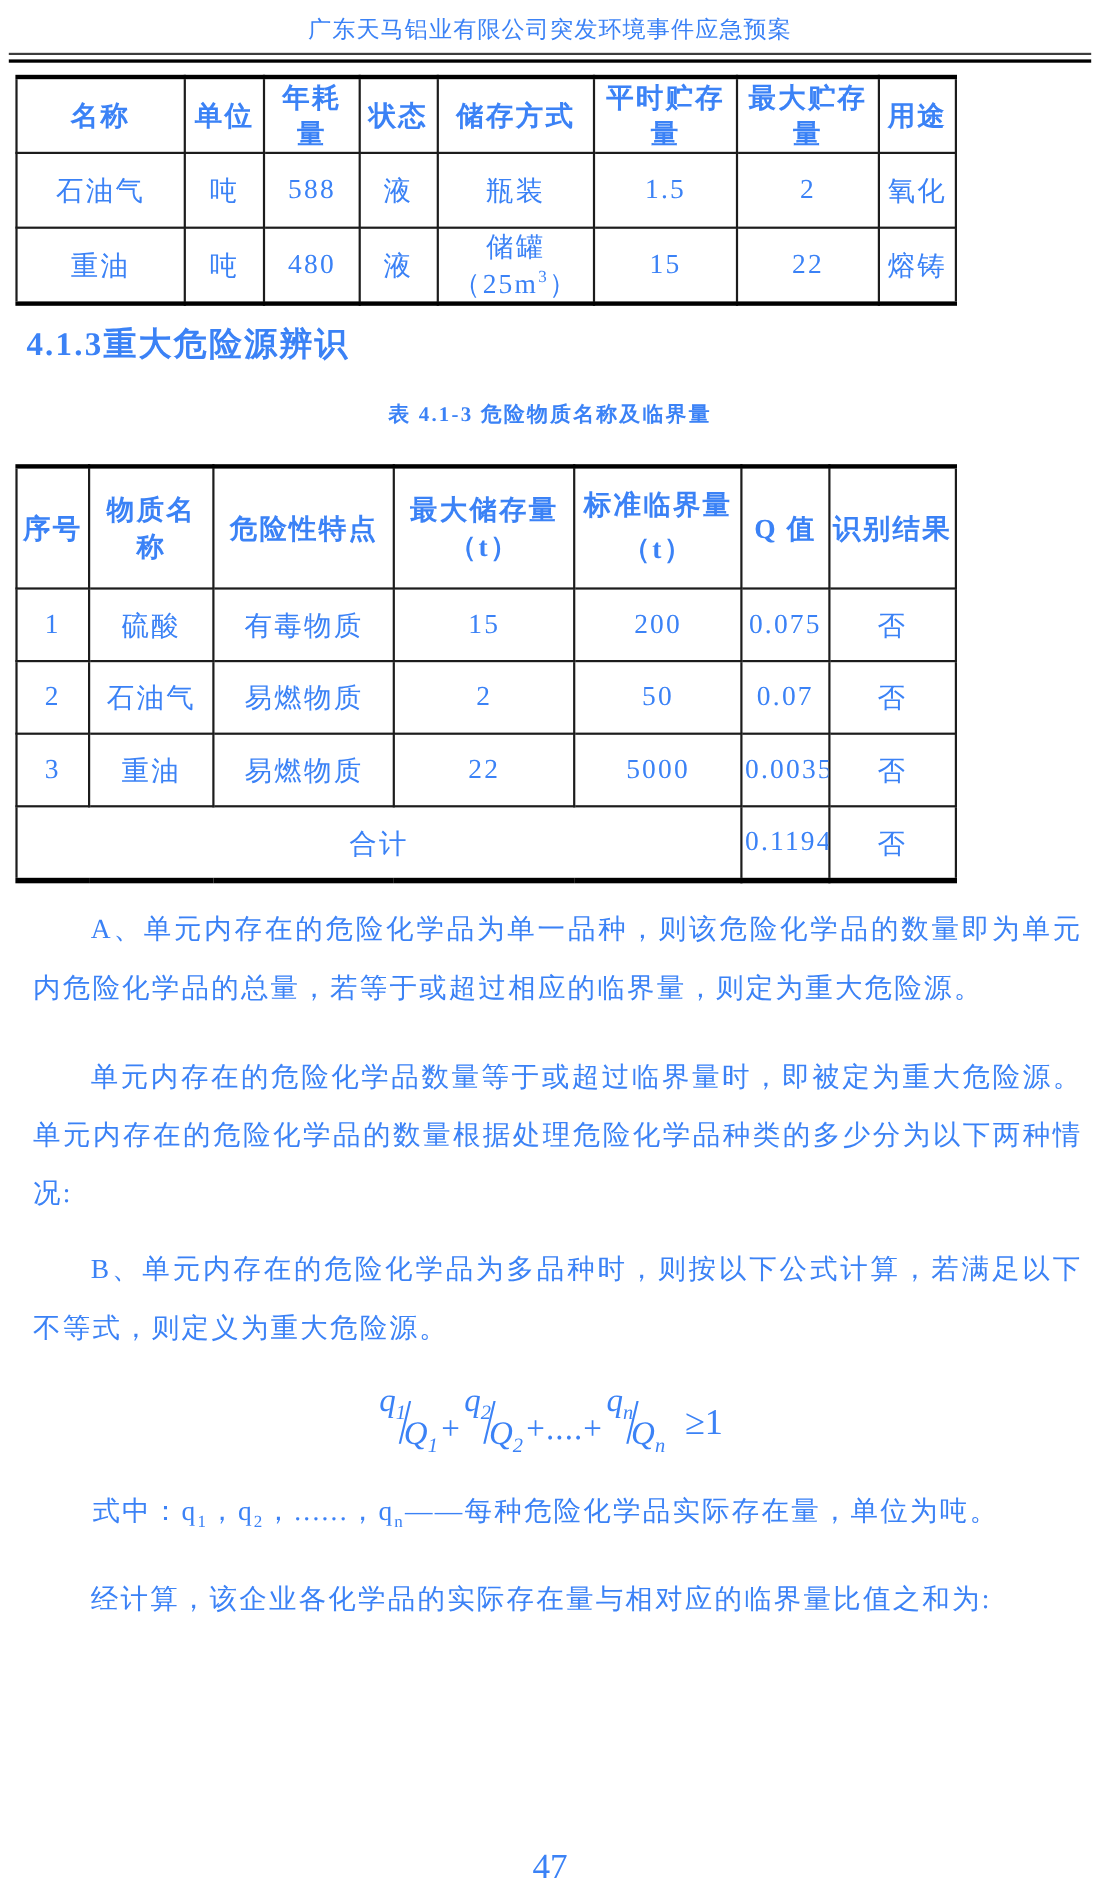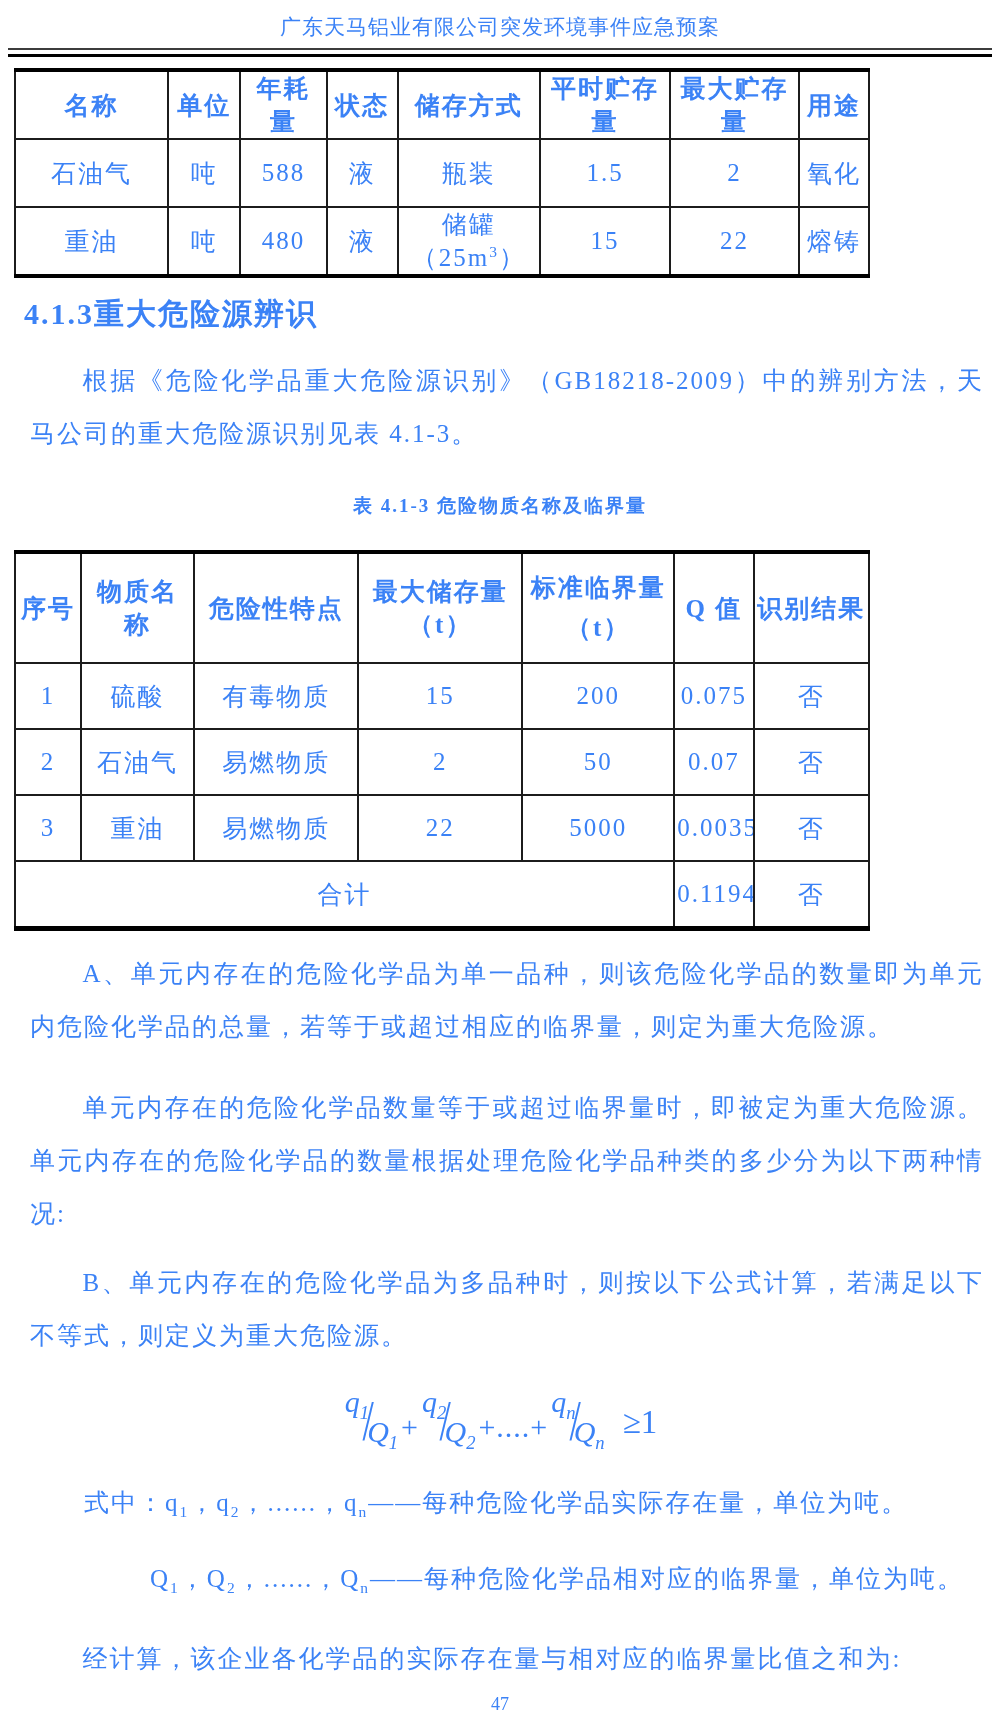--- a/index.html
+++ b/index.html
@@ -98,21 +98,21 @@
   sub { font-size: 0.62em; }
   sup { font-size: 0.62em; }
   .where-q { margin: 14px 16px 0 84px; font-size: 25px; line-height: 53px; letter-spacing: 2px; }
   .where-Q { margin: 14px 16px 0 150px; font-size: 25px; line-height: 53px; letter-spacing: 2px; }
   .conclusion { margin-top: 18px; }
   .page-number {
     position: absolute;
     bottom: 8px; left: 0;
     width: 100%;
     text-align: center;
-    font-size: 18px;
+    font-size: 32px;
   }
 </style>
 </head>
 <body>
 
 <div class="page">
 
   <div class="doc-title">广东天马铝业有限公司突发环境事件应急预案</div>
   <div class="header-rule"></div>
 
@@ -156,21 +156,20 @@
       <td><span>储罐（25m</span><sup>3</sup><span>）</span></td>
       <td>15</td>
       <td>22</td>
       <td>熔铸</td>
     </tr>
   </tbody>
     </table>
 
   <div class="heading">4.1.3重大危险源辨识</div>
 
-  <div class="para indent intro">根据《危险化学品重大危险源识别》（GB18218-2009）中的辨别方法，天马公司的重大危险源识别见表 4.1-3。</div>
 
   <div class="tbl-caption">表 4.1-3 危险物质名称及临界量</div>
 
   <table class="tbl t2">
     <colgroup>
       <col style="width:7.7%">
         <col style="width:13.3%">
         <col style="width:19.2%">
         <col style="width:19.2%">
       <col style="width:17.8%">
@@ -249,21 +248,18 @@
       <span class="fslash">/</span>
       <span class="fden fvar"><span>Q</span><sub>n</sub></span>
     </span>
     <span class="fgeq">≥1</span>
   </div>
 
   <div class="where-q">
     <span>式中：q</span><sub>1</sub><span>，q</span><sub>2</sub><span>，......，q</span><sub>n</sub><span>——每种危险化学品实际存在量，单位为吨。</span>
   </div>
 
-  <div class="where-Q">
-    <span>Q</span><sub>1</sub><span>，Q</span><sub>2</sub><span>，......，Q</span><sub>n</sub><span>——每种危险化学品相对应的临界量，单位为吨。</span>
-  </div>
 
   <div class="para indent conclusion">经计算，该企业各化学品的实际存在量与相对应的临界量比值之和为:</div>
 
   <div class="page-number">47</div>
 
 </div>
 
 </body></html>

